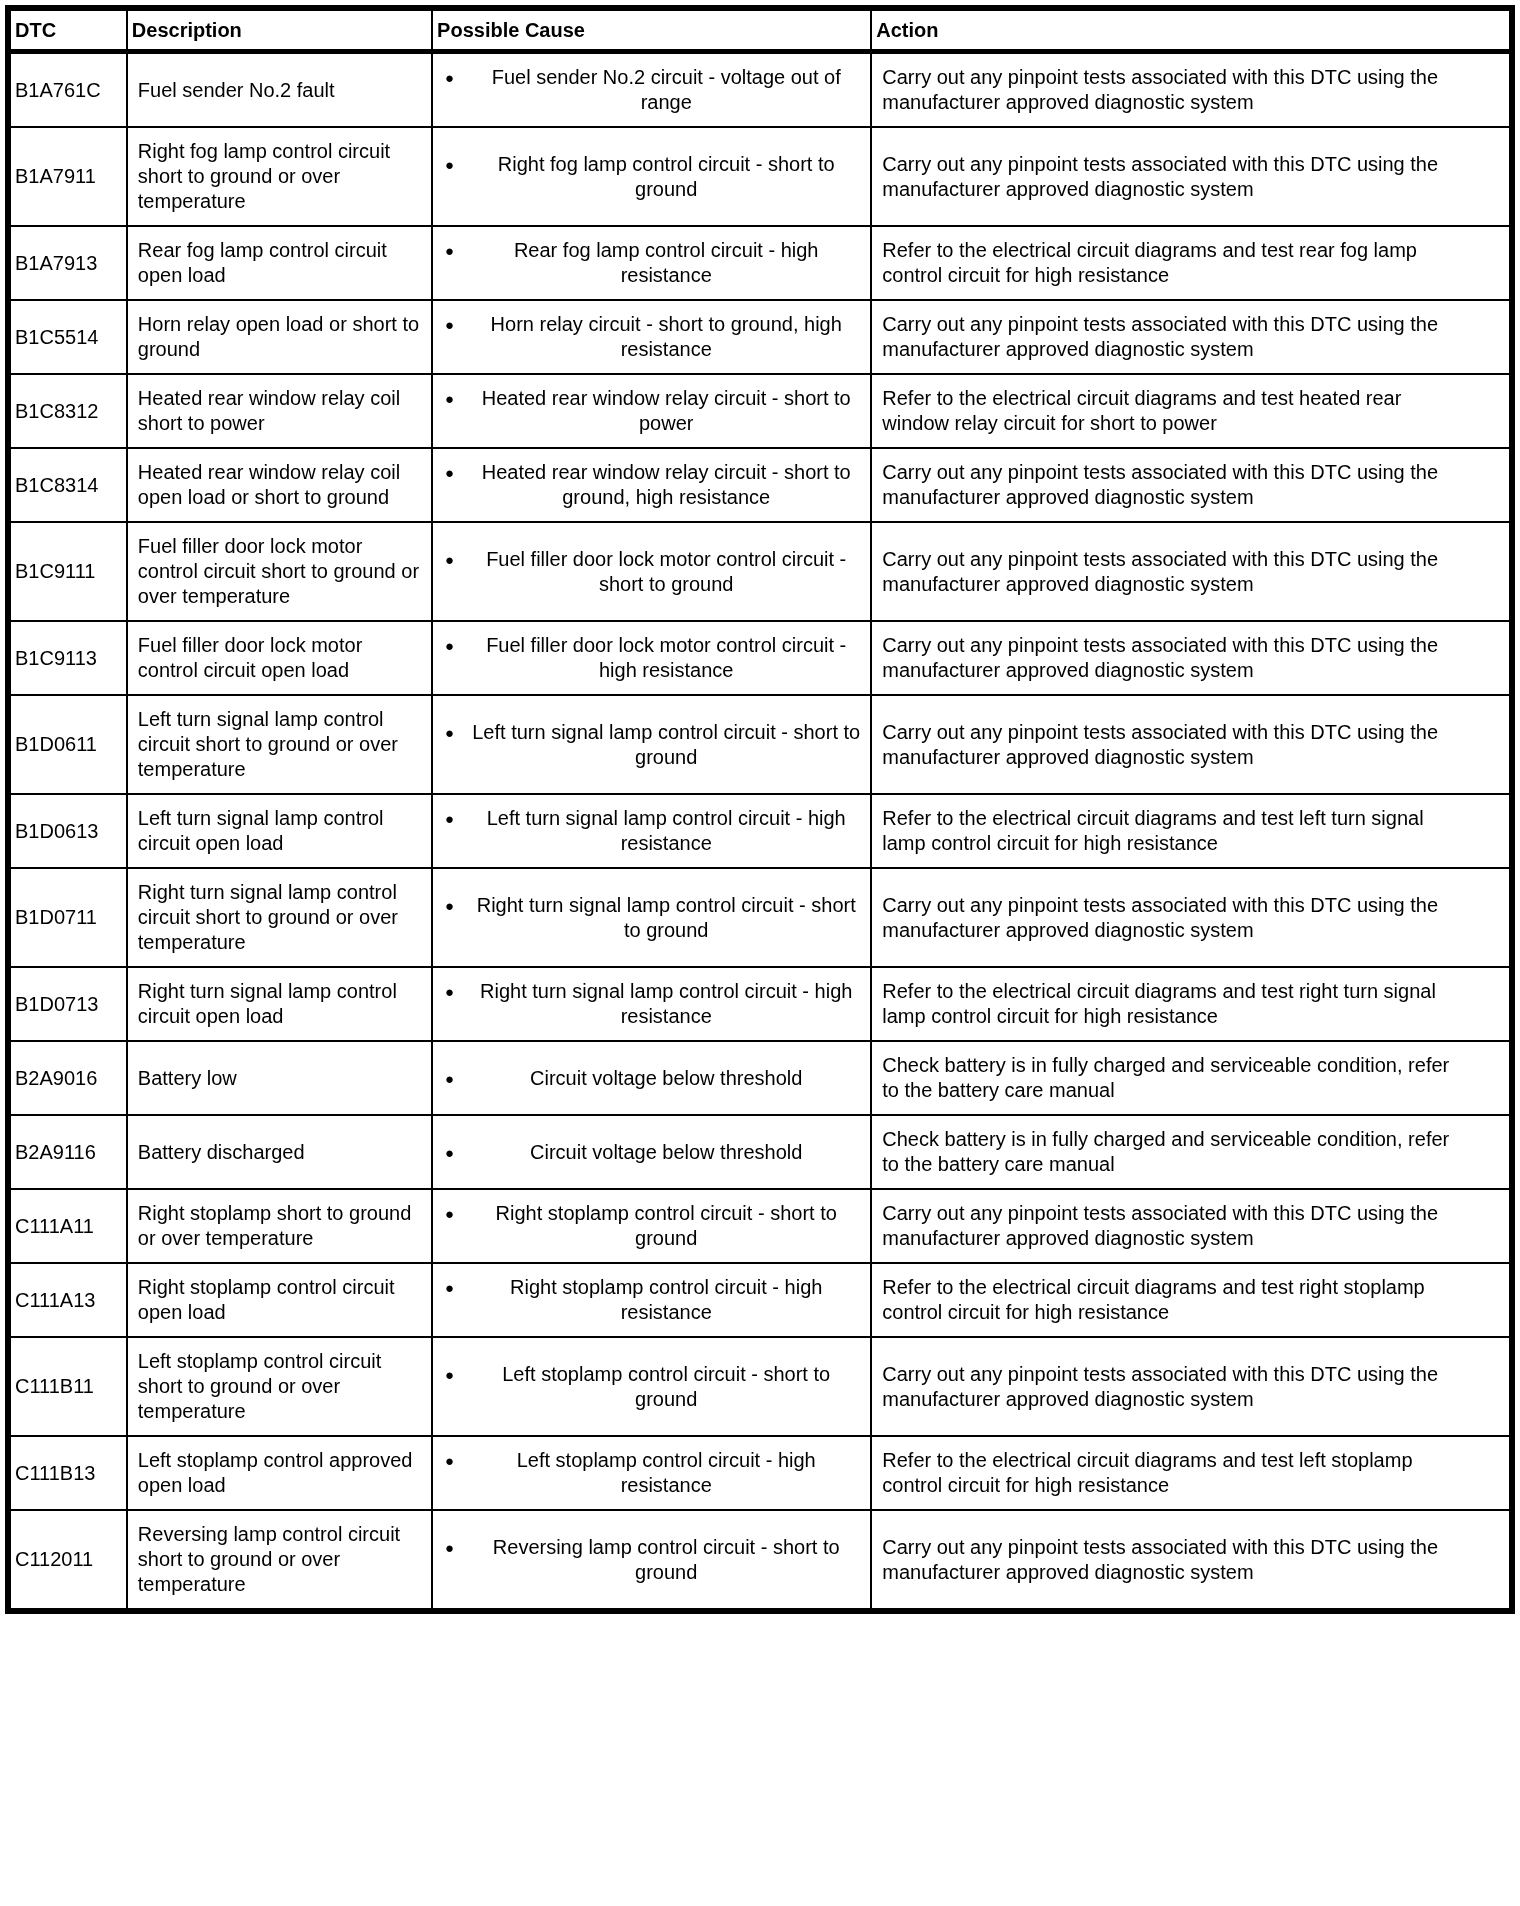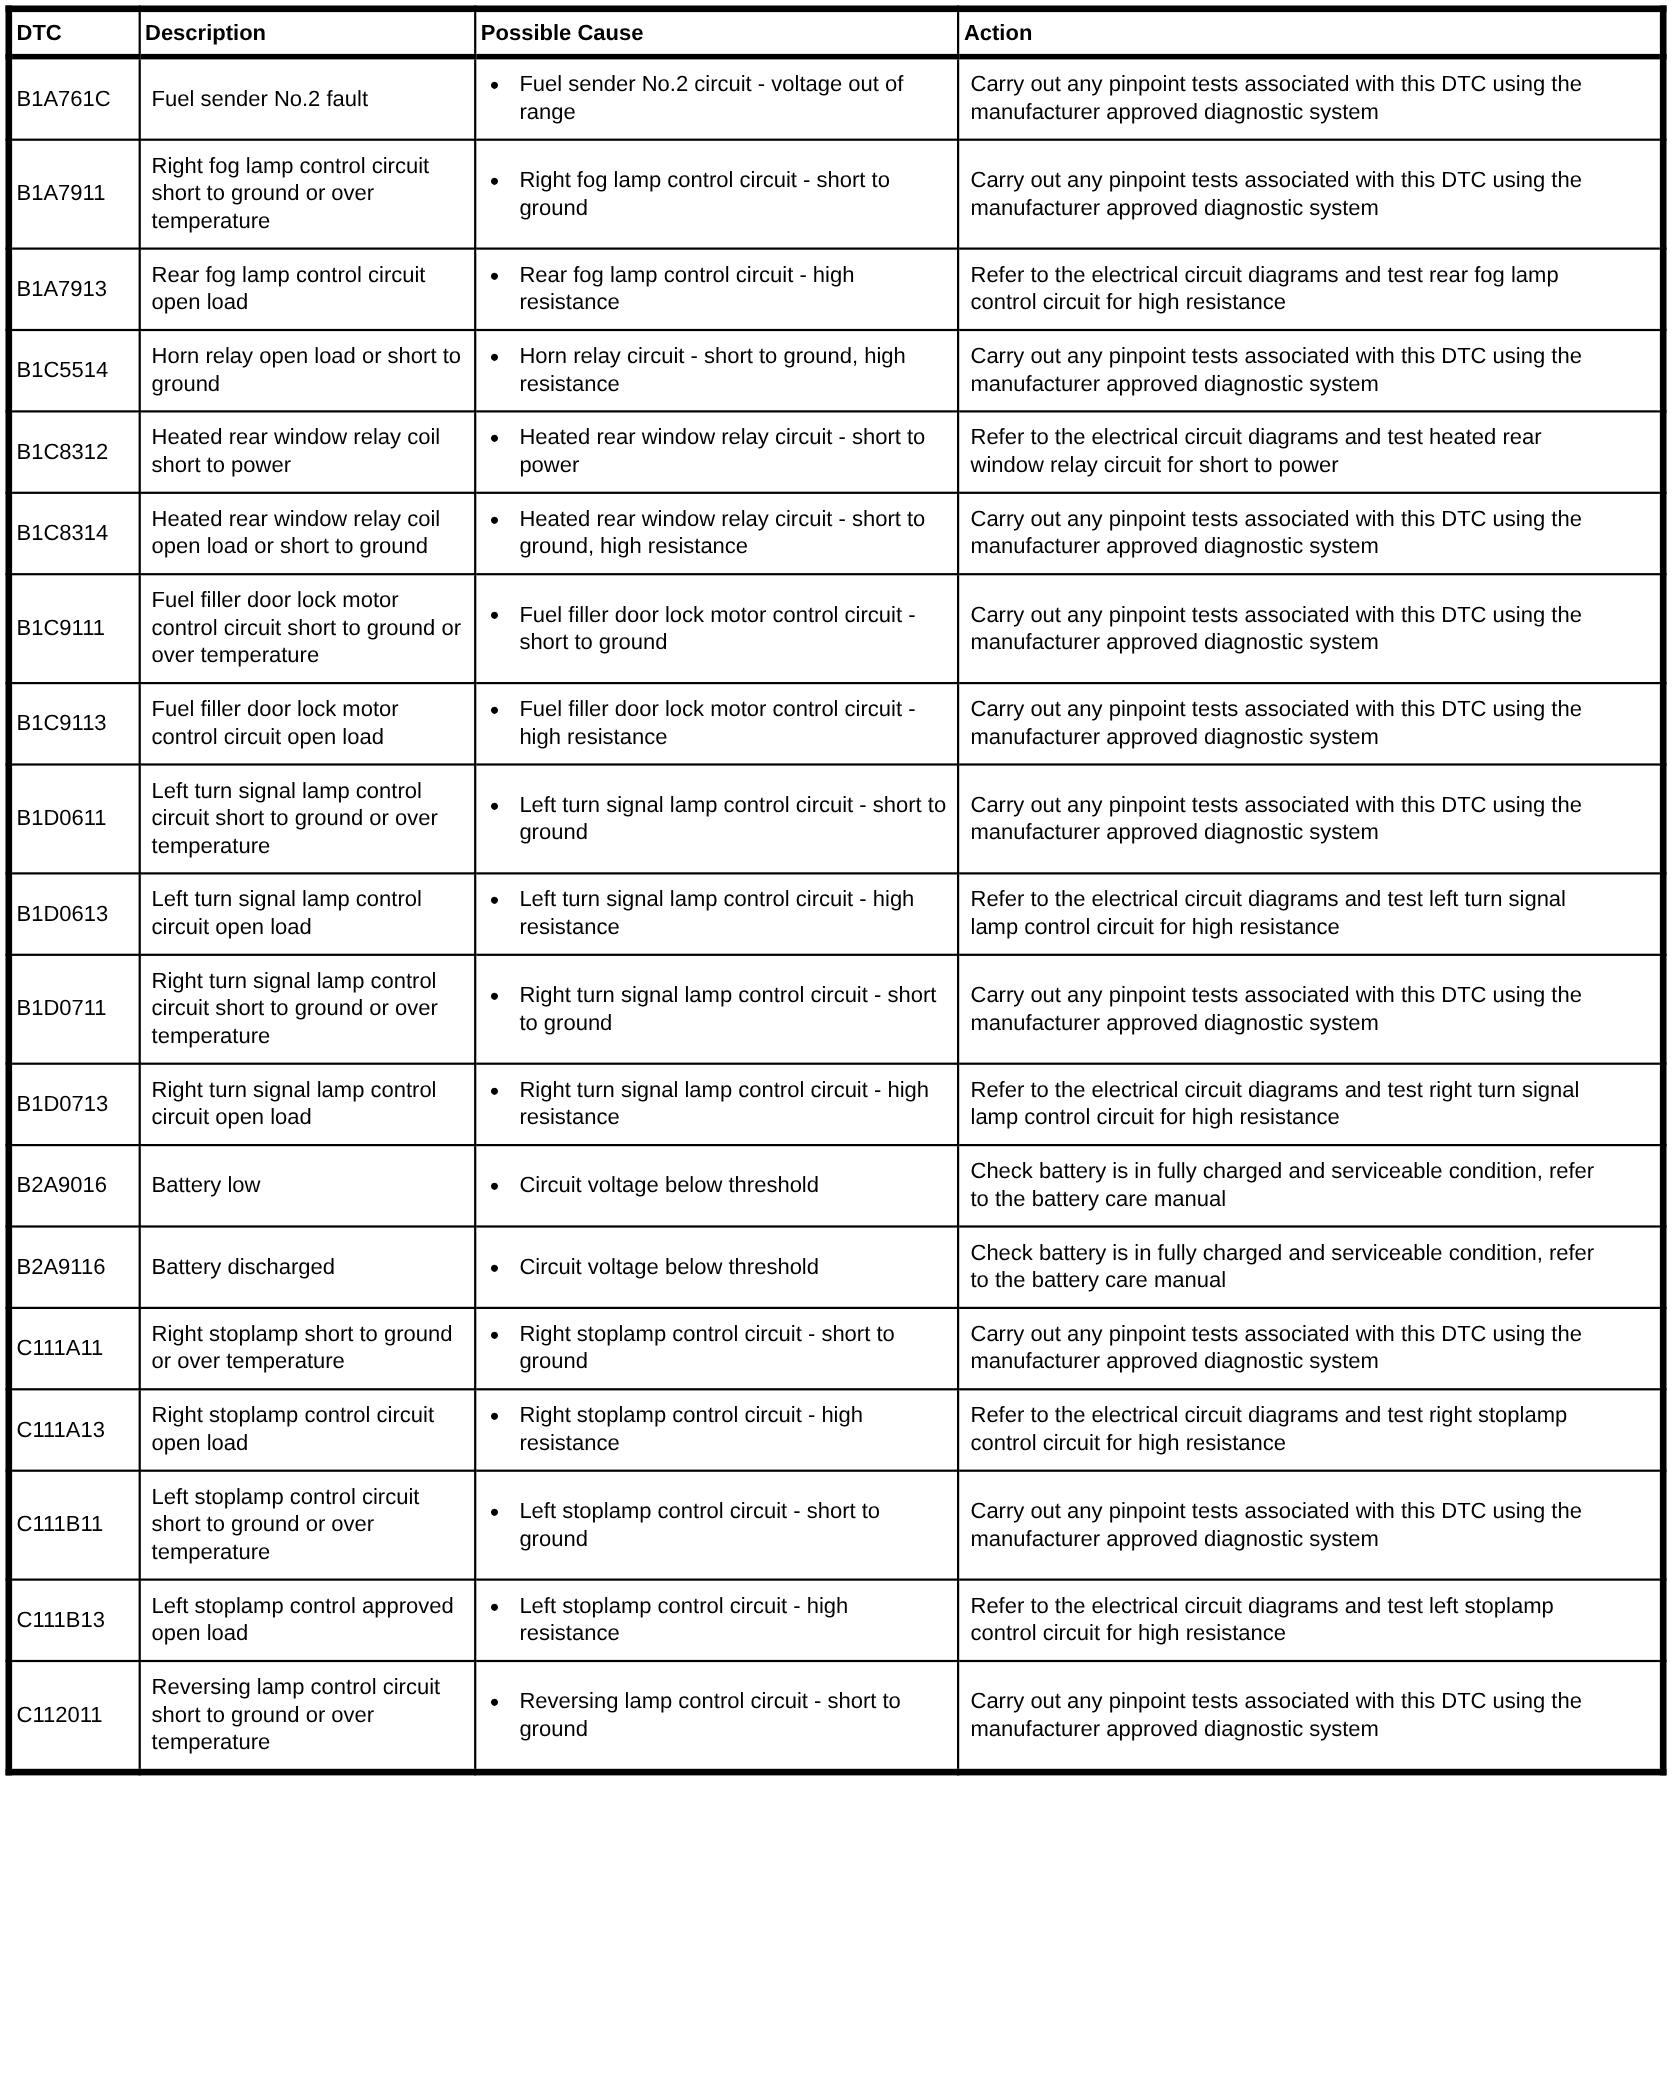--- a/index.html
+++ b/index.html
@@ -51,20 +51,21 @@
     align-items: flex-start;
     gap: 18px;
   }
   .bullet {
     flex: 0 0 auto;
     font-size: 15px;
     line-height: 25px;
   }
   .cause-text {
     flex: 1 1 auto;
+    text-align: center;
   }
   td.action-cell {
     padding-right: 42px;
   }
 </style>
 </head>
 <body>
 
 <table class="dtc-table">
   <colgroup>

